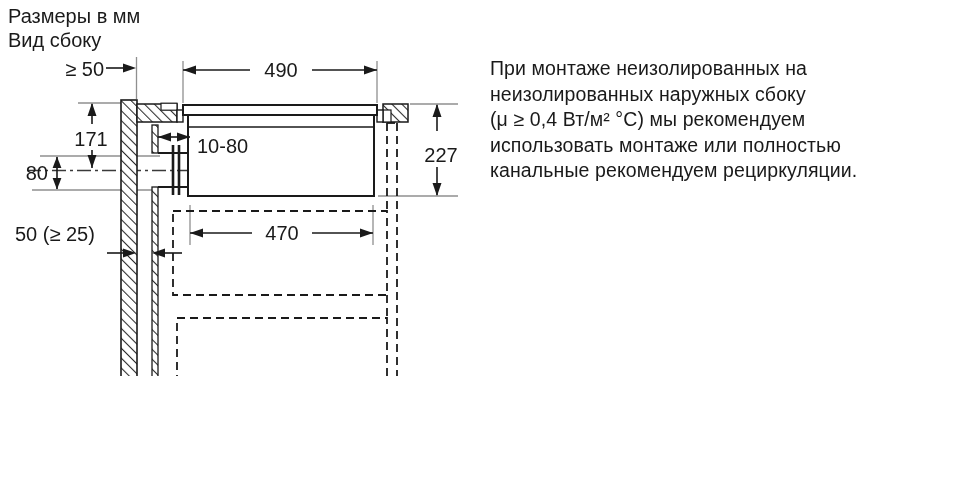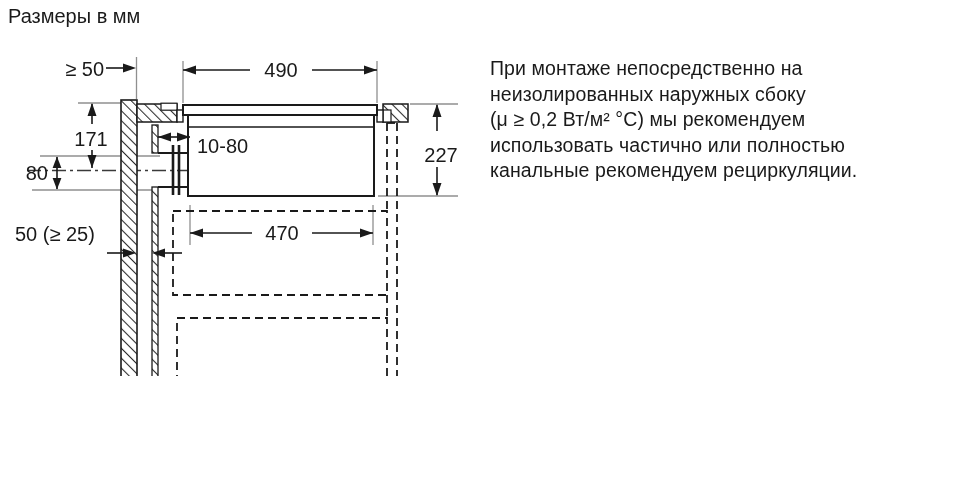--- a/index.html
+++ b/index.html
@@ -18,27 +18,28 @@
     font-size:20px;fill:#1a1a1a;
   }
 </style>
 </head>
 <body>
 
 <div class="page">
 
   <div class="titles">
     <div>Размеры в мм</div>
+    <div>Вид сбоку</div>
   </div>
 
   <div class="note">
-    <div>При монтаже непосредственно на</div>
+    <div>При монтаже неизолированных на</div>
     <div>неизолированных наружных сбоку</div>
-    <div>(μ ≥ 0,2 Вт/м² °C) мы рекомендуем</div>
-    <div>использовать частично или полностью</div>
+    <div>(μ ≥ 0,4 Вт/м² °C) мы рекомендуем</div>
+    <div>использовать монтаже или полностью</div>
     <div>канальные рекомендуем рециркуляции.</div>
   </div>
 
   <svg width="962" height="500" viewBox="0 0 962 500">
     <defs>
       <pattern id="hatch" patternUnits="userSpaceOnUse" width="7" height="7" patternTransform="rotate(-45)">
         <rect x="0" y="0" width="7" height="7" fill="#ffffff"></rect>
         <line x1="0.5" y1="0" x2="0.5" y2="7" stroke="#2c2c2c" stroke-width="1.1"></line>
       </pattern>
     </defs>

